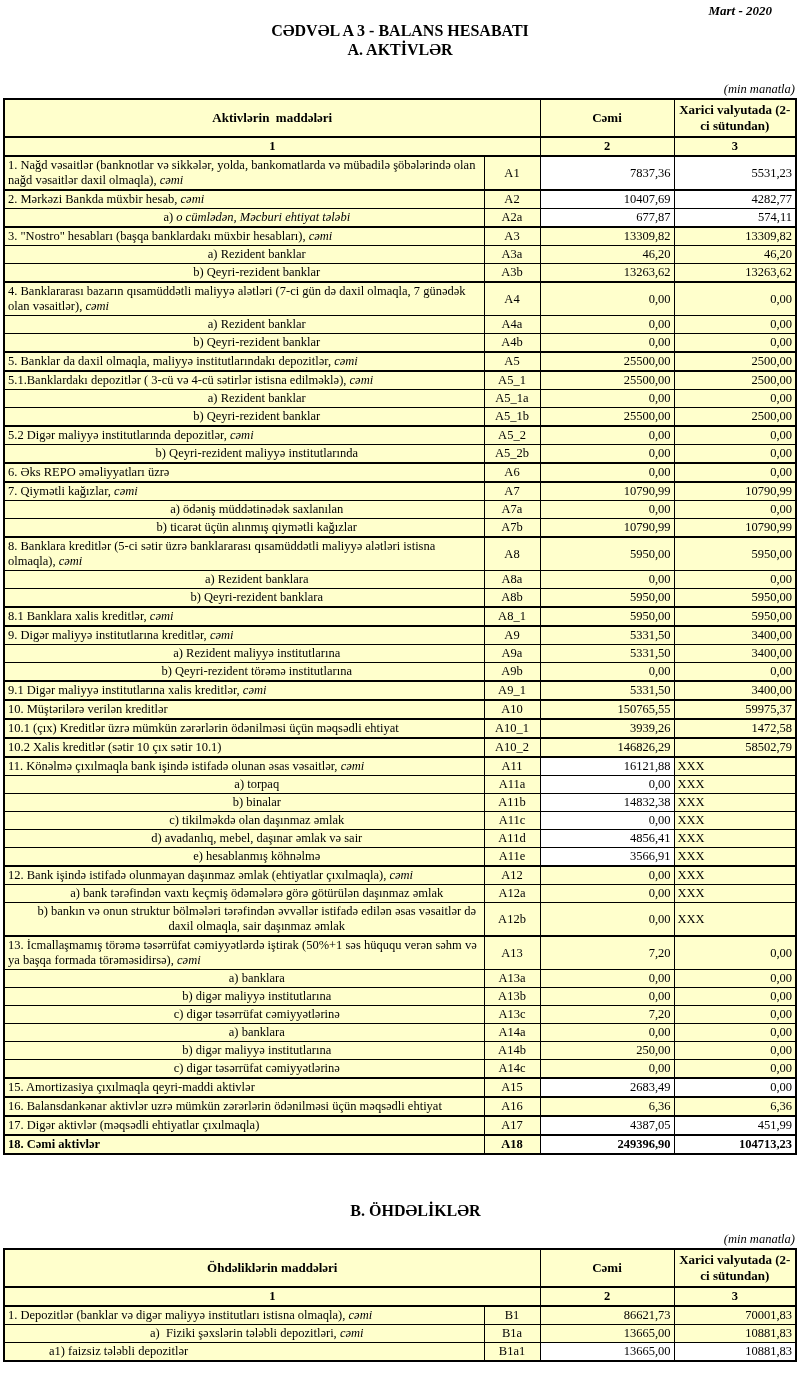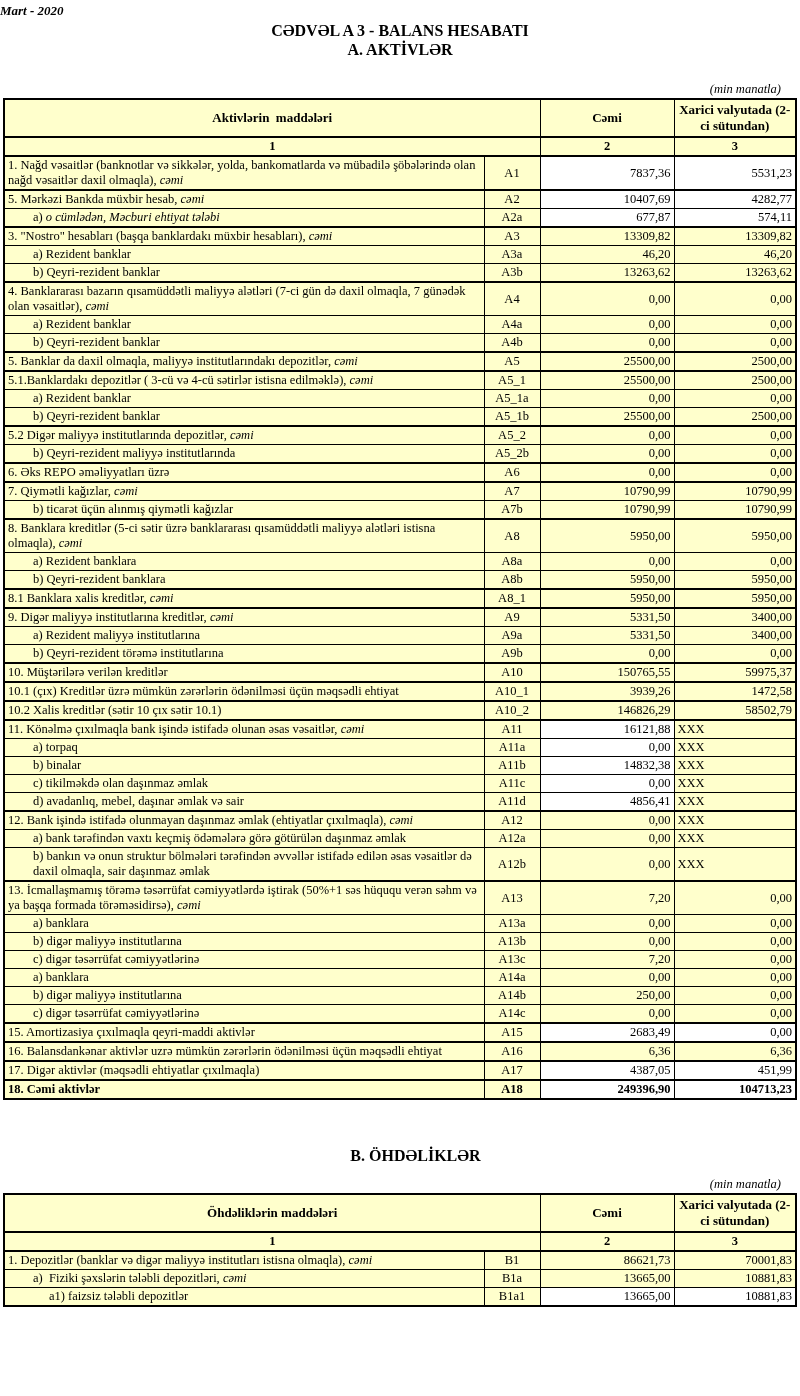--- a/index.html
+++ b/index.html
@@ -4,28 +4,28 @@
 <style>
   :root { --yellow:#FFFFCC; --white:#FFFFFF; --ink:#000000; }
   * { box-sizing:border-box; margin:0; padding:0; }
   html,body { background:#fff; }
   body {
     width:800px; height:1396px; overflow:hidden;
     font-family:"Liberation Serif","DejaVu Serif",serif;
     color:var(--ink);
   }
   .date {
-    padding:3px 28px 0 0;
+    text-align:right; padding:3px 28px 0 0;
     font-style:italic; font-weight:bold; font-size:13px; line-height:16px;
   }
   .title { text-align:center; font-weight:bold; font-size:16px; line-height:19px; }
   .title.first { margin-top:2px; }
   .unit {
     text-align:right; font-style:italic; font-size:12.5px; line-height:14px;
-    padding-right:19px;
+    padding-right:5px;
   }
   .unit.a { margin-top:23px; }
   .unit.b { margin-top:12px; }
   .b-title { margin-top:46px; text-align:center; font-weight:bold; font-size:16px; line-height:19px;padding-left:31px; }
 
   table {
     border-collapse:collapse; table-layout:fixed;
     width:792px; margin:2px 0 0 3px;
     border:2px solid var(--ink);
   }
@@ -39,21 +39,21 @@
     border-bottom-width:2px;
   }
   thead tr.hdr td { height:38px; font-size:13px; line-height:16px; }
   thead tr.nums td { height:17px; }
   tbody td.label { background:var(--yellow); text-align:left; }
   tbody td.code  { background:var(--yellow); text-align:center; }
   tbody td.val   { background:var(--yellow); text-align:right; }
   tbody td.val.w   { background:var(--white);padding-left:40px; }
   tbody td.val.xxx { text-align:left; }
   tr.main > td { border-top-width:2px; }
-  tr.sub  td.label { padding-left:28px; }
+  tr.sub  td.label { padding-left:28px;text-align:center; }
   tr.sub2 td.label { padding-left:44px; }
   tr.boldrow td { font-weight:bold; }
   td.label i { font-style:italic; }
 </style>
 </head>
 <body>
 
 <div>
 
   <div class="date">Mart - 2020</div>
@@ -82,21 +82,21 @@
       </tr>
     </thead>
     <tbody>
         <tr class="main">
           <td class="label"><span>1. Nağd vəsaitlər (banknotlar və sikkələr, yolda, bankomatlarda və mübadilə şöbələrində olan nağd vəsaitlər daxil olmaqla), </span><i>cəmi</i></td>
           <td class="code">A1</td>
           <td class="val w">7837,36</td>
           <td class="val w">5531,23</td>
         </tr>
         <tr class="main">
-          <td class="label"><span>5. Mərkəzi Bankda müxbir hesab, </span><i>cəmi</i></td>
+          <td class="label"><span>2. Mərkəzi Bankda müxbir hesab, </span><i>cəmi</i></td>
           <td class="code">A2</td>
           <td class="val w">10407,69</td>
           <td class="val w">4282,77</td>
         </tr>
         <tr class="sub">
           <td class="label"><span>a) </span><i>o cümlədən, Məcburi ehtiyat tələbi</i></td>
           <td class="code">A2a</td>
           <td class="val w">677,87</td>
           <td class="val w">574,11</td>
         </tr>
@@ -178,20 +178,26 @@
           <td class="val">0,00</td>
           <td class="val">0,00</td>
         </tr>
         <tr class="main">
           <td class="label"><span>7. Qiymətli kağızlar, </span><i>cəmi</i></td>
           <td class="code">A7</td>
           <td class="val">10790,99</td>
           <td class="val">10790,99</td>
         </tr>
         <tr class="sub">
+          <td class="label"><span>a) ödəniş müddətinədək saxlanılan</span></td>
+          <td class="code">A7a</td>
+          <td class="val">0,00</td>
+          <td class="val">0,00</td>
+        </tr>
+        <tr class="sub">
           <td class="label"><span>b) ticarət üçün alınmış qiymətli kağızlar</span></td>
           <td class="code">A7b</td>
           <td class="val">10790,99</td>
           <td class="val">10790,99</td>
         </tr>
         <tr class="main">
           <td class="label"><span>8. Banklara kreditlər (5-ci sətir üzrə banklararası qısamüddətli maliyyə alətləri istisna olmaqla), </span><i>cəmi</i></td>
           <td class="code">A8</td>
           <td class="val">5950,00</td>
           <td class="val">5950,00</td>
@@ -226,20 +232,26 @@
           <td class="val">5331,50</td>
           <td class="val">3400,00</td>
         </tr>
         <tr class="sub">
           <td class="label"><span>b) Qeyri-rezident törəmə institutlarına</span></td>
           <td class="code">A9b</td>
           <td class="val">0,00</td>
           <td class="val">0,00</td>
         </tr>
         <tr class="main">
+          <td class="label"><span>9.1 Digər maliyyə institutlarına xalis kreditlər, </span><i>cəmi</i></td>
+          <td class="code">A9_1</td>
+          <td class="val">5331,50</td>
+          <td class="val">3400,00</td>
+        </tr>
+        <tr class="main">
           <td class="label"><span>10. Müştərilərə verilən kreditlər</span></td>
           <td class="code">A10</td>
           <td class="val">150765,55</td>
           <td class="val">59975,37</td>
         </tr>
         <tr class="main">
           <td class="label"><span>10.1 (çıx) Kreditlər üzrə mümkün zərərlərin ödənilməsi üçün məqsədli ehtiyat</span></td>
           <td class="code">A10_1</td>
           <td class="val">3939,26</td>
           <td class="val">1472,58</td>
@@ -271,20 +283,26 @@
         <tr class="sub">
           <td class="label"><span>c) tikilməkdə olan daşınmaz əmlak</span></td>
           <td class="code">A11c</td>
           <td class="val w">0,00</td>
           <td class="val xxx">XXX</td>
         </tr>
         <tr class="sub">
           <td class="label"><span>d) avadanlıq, mebel, daşınar əmlak və sair</span></td>
           <td class="code">A11d</td>
           <td class="val w">4856,41</td>
+          <td class="val xxx">XXX</td>
+        </tr>
+        <tr class="sub">
+          <td class="label"><span>e) hesablanmış köhnəlmə</span></td>
+          <td class="code">A11e</td>
+          <td class="val w">3566,91</td>
           <td class="val xxx">XXX</td>
         </tr>
         <tr class="main">
           <td class="label"><span>12. Bank işində istifadə olunmayan daşınmaz əmlak (ehtiyatlar çıxılmaqla), </span><i>cəmi</i></td>
           <td class="code">A12</td>
           <td class="val">0,00</td>
           <td class="val xxx">XXX</td>
         </tr>
         <tr class="sub">
           <td class="label"><span>a) bank tərəfindən vaxtı keçmiş ödəmələrə görə götürülən daşınmaz əmlak</span></td>

